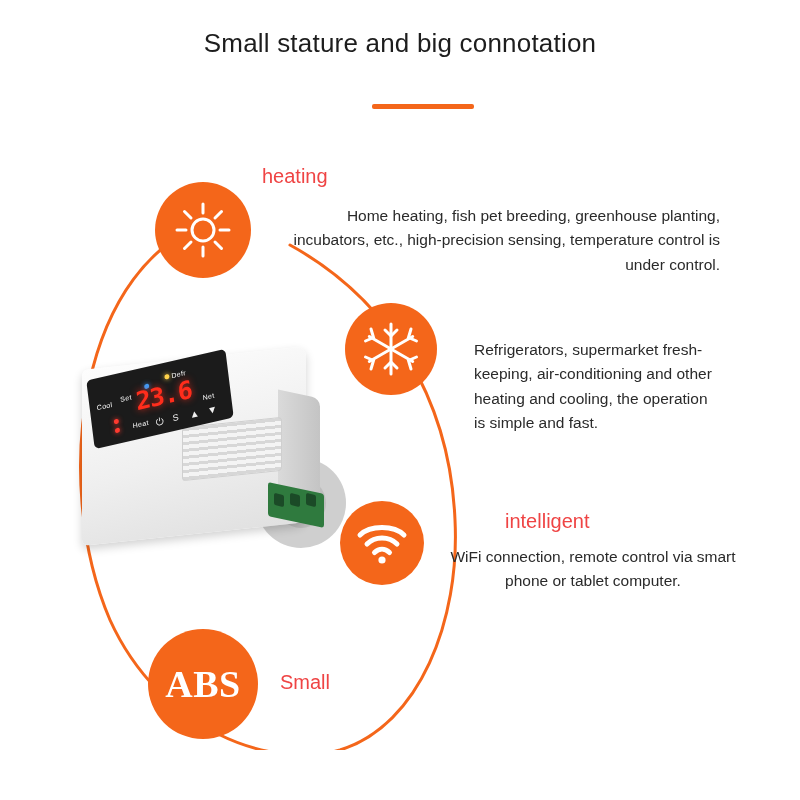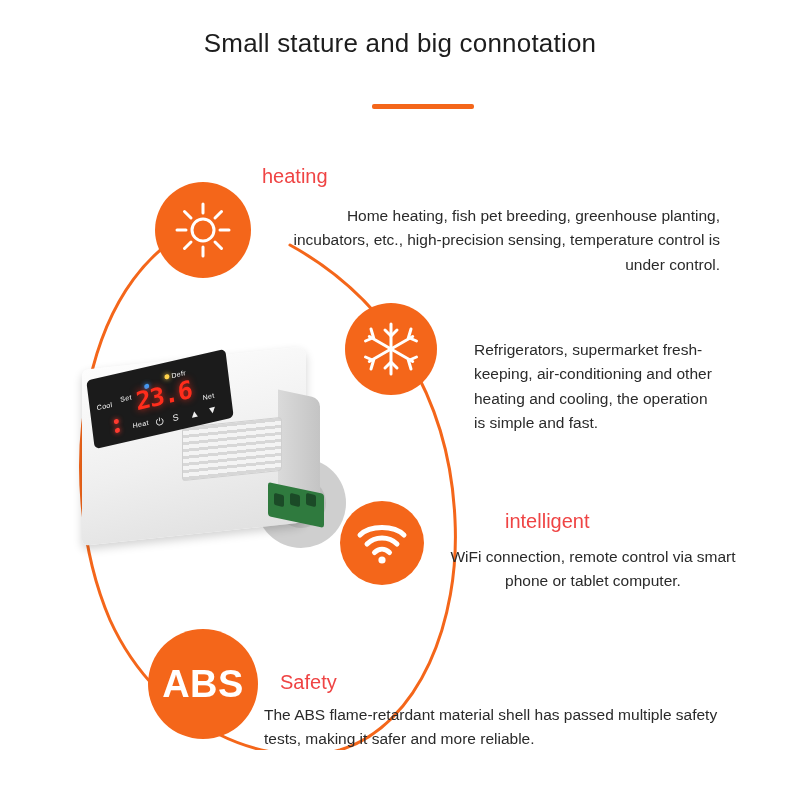--- a/index.html
+++ b/index.html
@@ -68,21 +68,21 @@
   .badge-heating      { left: 155px; top: 182px; width: 96px; height: 96px; }
   .badge-refrigeration{ left: 345px; top: 303px; width: 92px; height: 92px; }
   .badge-intelligent  { left: 340px; top: 501px; width: 84px; height: 84px; }
   .badge-safety       { left: 148px; top: 629px; width: 110px; height: 110px; }
 
   .abs-text {
     font-size: 38px;
     font-weight: 700;
     letter-spacing: .5px;
     color: #ffffff;
-    font-family: Liberation Sans, sans-serif;
+    font-family: Liberation Serif, serif;
   }
 
   
   .feature-heading {
     position: absolute;
     font-size: 20px;
     font-weight: 400;
     color: #ef4444;
   }
   .feature-body {
@@ -300,22 +300,21 @@
   </div>
 
   <div class="feature-heading heading-heating">heating</div>
   <div class="feature-body body-heating">Home heating, fish pet breeding, greenhouse planting, incubators, etc., high-precision sensing, temperature control is under control.</div>
 
   <div class="feature-body body-refrigeration">Refrigerators, supermarket fresh-keeping, air-conditioning and other heating and cooling, the operation is simple and fast.</div>
 
   <div class="feature-heading heading-intelligent">intelligent</div>
   <div class="feature-body body-intelligent">WiFi connection, remote control via smart phone or tablet computer.</div>
 
-  <div class="feature-heading heading-safety">Safety</div>
-  <div class="feature-body body-safety">The ABS flame-retardant material shell has passed multiple safety tests, making it safer and more reliable.</div>
+  <div class="feature-heading heading-safety">Small</div>
 
   <div class="device">
     <div class="dev-mount"></div>
     <div class="dev-mount-inner"></div>
     <div class="dev-body"></div>
     <div class="dev-side"></div>
     <div class="dev-vent"></div>
     <div class="dev-terminals"></div>
     <div class="dev-term-hole" style="left:204px;"></div>
     <div class="dev-term-hole" style="left:220px;"></div>

